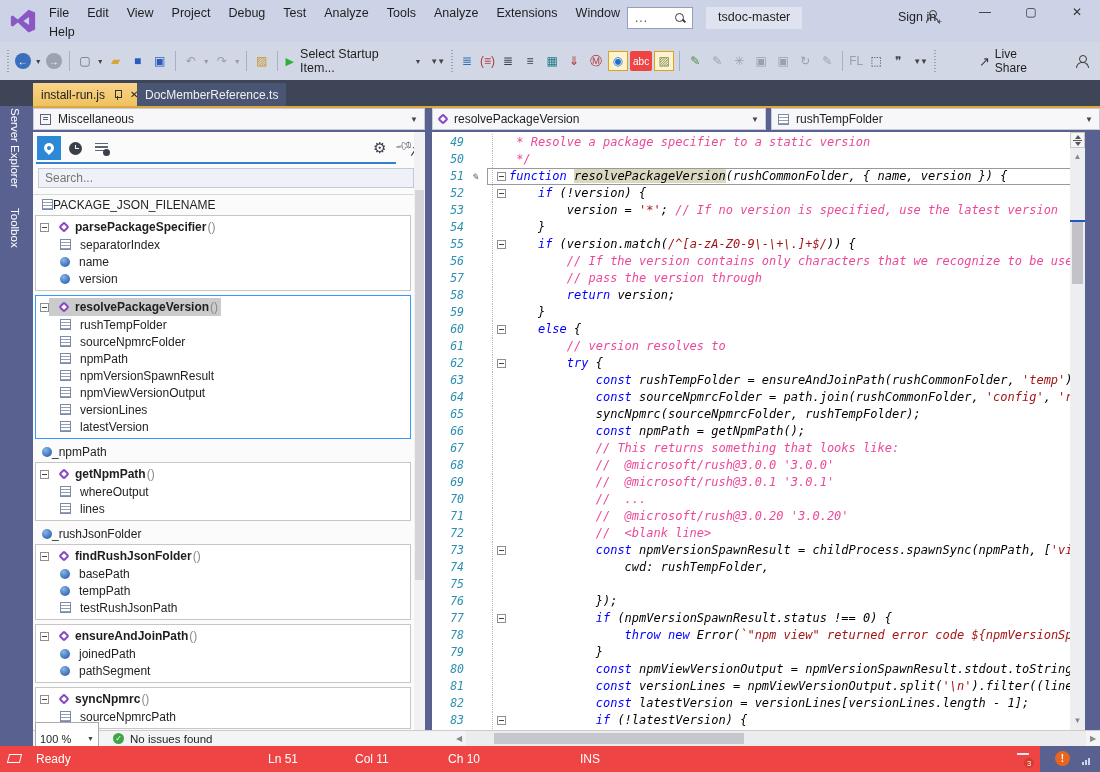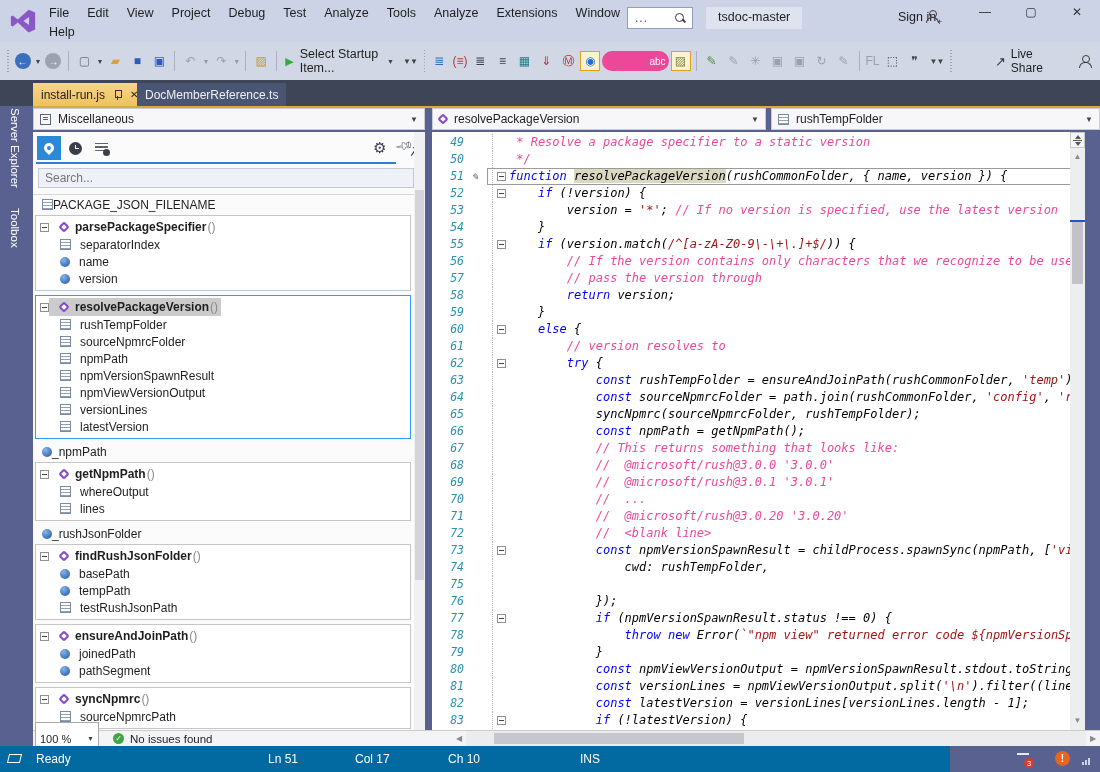--- a/index.html
+++ b/index.html
@@ -165,21 +165,21 @@
   #health { display:flex; align-items:center; margin-left:14px; }
   #health-ic { width:11px; height:11px; border-radius:50%; background:#3fa646; color:#fff; font-size:8px;
     display:flex; align-items:center; justify-content:center; margin-right:6px; }
   #health-label { font-size:11.5px; }
   #hsb { position:absolute; left:452px; top:651px; width:648px; height:15px; display:flex; align-items:center; }
   #hsb .arr { width:14px; color:#8a8a8a; font-size:8px; text-align:center; }
   #hsb .track { position:relative; flex:1; height:15px; background:#ececee; }
   #hsb .thumb { position:absolute; left:28px; top:2px; width:250px; height:11px; background:#c6c6cc; }
 
   
-  #statusbar { left:0; top:746px; width:950px; height:26px; background:#0369a1; color:#fff; font-size:12px;padding-left:41px; }
+  #statusbar { left:0; top:746px; width:1040px; height:26px; background:#ef4444; color:#fff; font-size:12px;padding-left:41px; }
   .sb-item { position:absolute; top:6px; }
   #sb-task-ic { left:8px; top:8px; width:13px; height:9px; border:1.4px solid #fff; transform:skewX(-14deg); }
   #sb-ready { left:36px; }
   #sb-ln { left:268px; } #sb-col { left:355px; } #sb-ch { left:448px; } #sb-ins { left:580px; }
   #sb-bell { left:1018px; top:7px; width:14px; height:13px; }
   .bell-glyph { position:relative; width:10px; height:9px; background:#e8e8f0; border-radius:5px 5px 0 0; }
   .bell-glyph::after { content:""; position:absolute; left:-1px; bottom:-2px; width:12px; height:2px; background:#e8e8f0; }
   #sb-bell-badge { position:absolute; left:6px; top:5px; width:10px; height:10px; border-radius:50%;
     background:#d83b2e; color:#fff; font-size:7.5px; display:flex; align-items:center; justify-content:center; }
   #sb-error { left:1055px; top:5px; width:15px; height:15px; border-radius:50%; background:#e8641f;
@@ -291,21 +291,21 @@
         </span>
         <span class="tb-ic">
           <span style="color: rgb(176, 48, 48);">⇓</span>
         </span>
         <span class="tb-ic">
           <span style="color: rgb(176, 48, 48);">Ⓜ</span>
         </span>
         <span class="tb-ic active">
           <span style="color: rgb(31, 111, 208);">◉</span>
         </span>
-        <span class="tb-ic" style="width: auto; background: #ec4899; border-radius: 10px; padding-left: 44px;">
+        <span class="tb-ic" style="width: auto; background: #ef4444; border-radius: 2px;">
           <span style="color: rgb(255, 255, 255); padding: 0px 2px; font-size: 10px;">abc</span>
         </span>
         <span class="tb-ic active">
           <span style="color: rgb(122, 138, 74);">▨</span>
         </span>
         <span class="tb-sep"></span>
         <span class="tb-ic">
           <span style="color: rgb(75, 139, 59);">✎</span>
         </span>
         <span class="tb-ic">
@@ -614,21 +614,21 @@
           <span class="thumb"></span>
         </span>
       <span class="arr">▶</span>
     </div>
   </div>
 
   <div class="abs" id="statusbar">
     <span class="abs" id="sb-task-ic"></span>
     <span class="sb-item" id="sb-ready">Ready</span>
     <span class="sb-item" id="sb-ln">Ln 51</span>
-    <span class="sb-item" id="sb-col">Col 17</span>
+    <span class="sb-item" id="sb-col">Col 11</span>
     <span class="sb-item" id="sb-ch">Ch 10</span>
     <span class="sb-item" id="sb-ins">INS</span>
     <span class="abs" id="sb-bell">
       <span class="bell-glyph"></span>
       <span id="sb-bell-badge">3</span>
     </span>
     <span class="abs" id="sb-error">!</span>
     <span class="abs" id="sb-signal">
         <i class="b1"></i>
         <i class="b2"></i>

